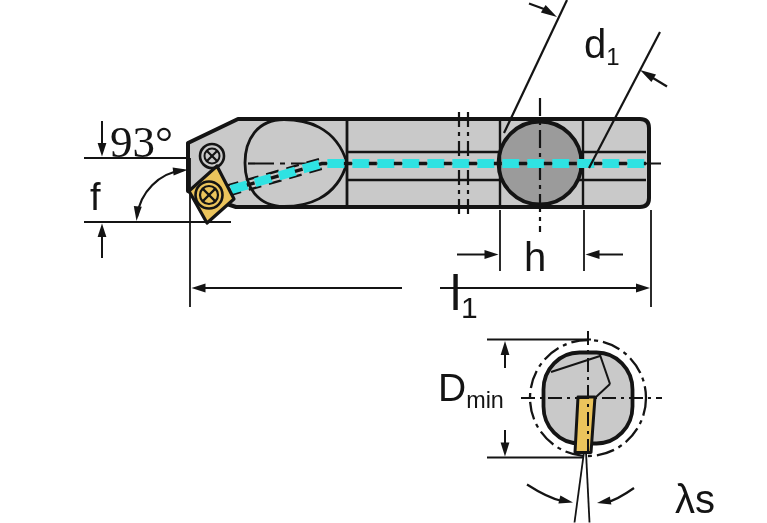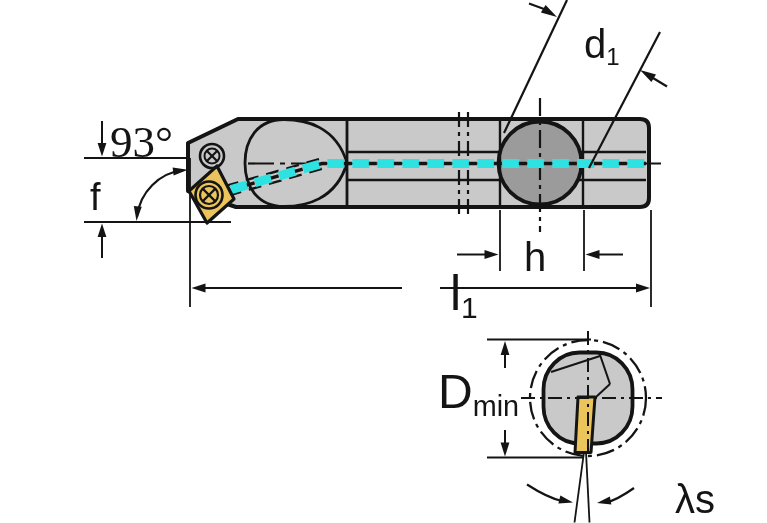--- a/index.html
+++ b/index.html
@@ -22,21 +22,21 @@
     font-size:0.6em;
     position:relative;
     top:0.28em;
     letter-spacing:0;
   }
   .l-93   {left:110px; top:120px; font-size:45px;font-family:Liberation Serif, serif;}
   .l-f    {left:90px;  top:178px; font-size:38px;}
   .l-d1   {left:584px; top:24px;  font-size:40px;}
   .l-h    {left:524px; top:237px; font-size:40px;}
   .l-l1   {left:406px; top:268px; font-size:50px;margin-left:44px;}
-  .l-dmin {left:438px; top:368px; font-size:48px;}
+  .l-dmin {left:438px; top:368px; font-size:39px;}
   .l-ls   {left:631px; top:479px; font-size:40px;margin-left:44px;}
 </style>
 </head>
 <body>
 
 <div id="stage">
 
 <svg width="767" height="523" viewBox="0 0 767 523">
 
   <g>

